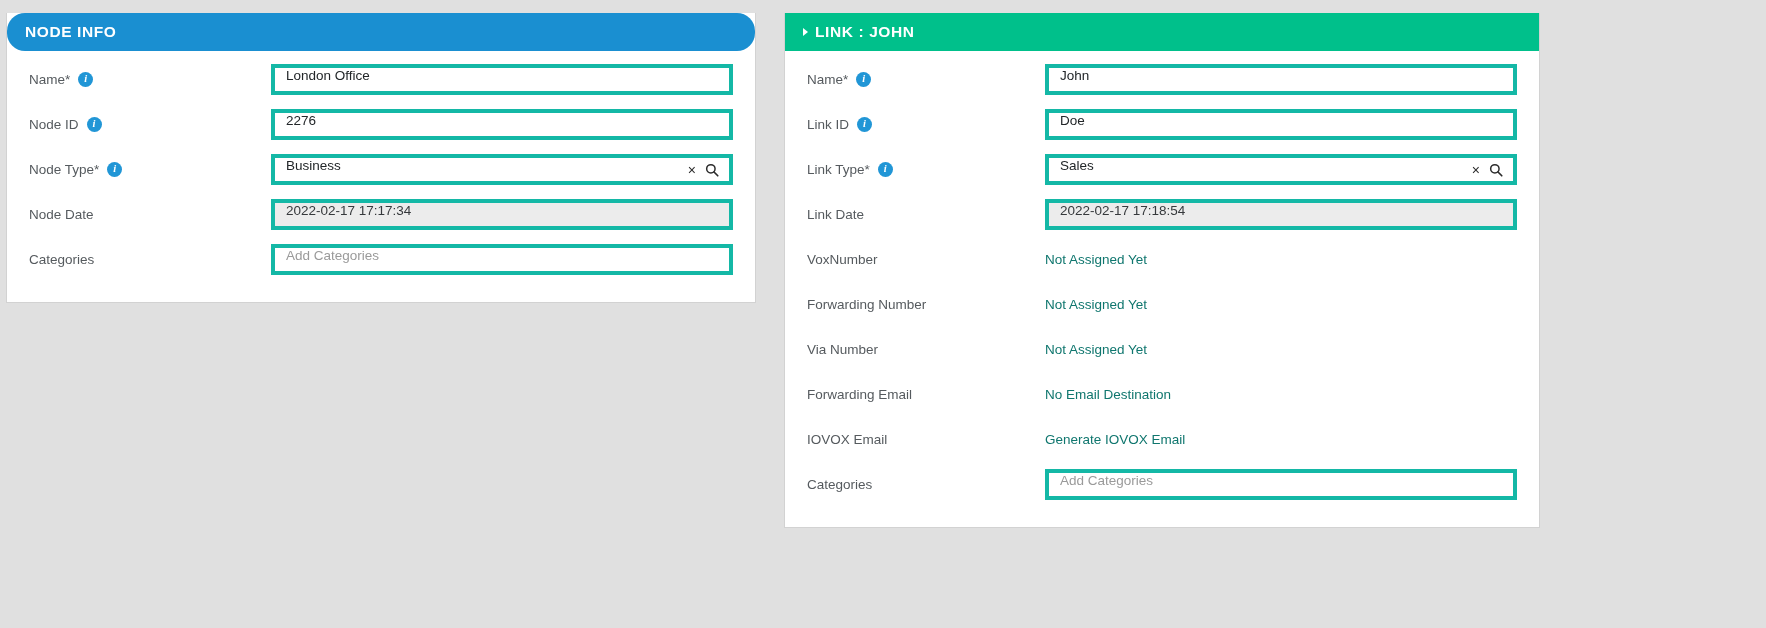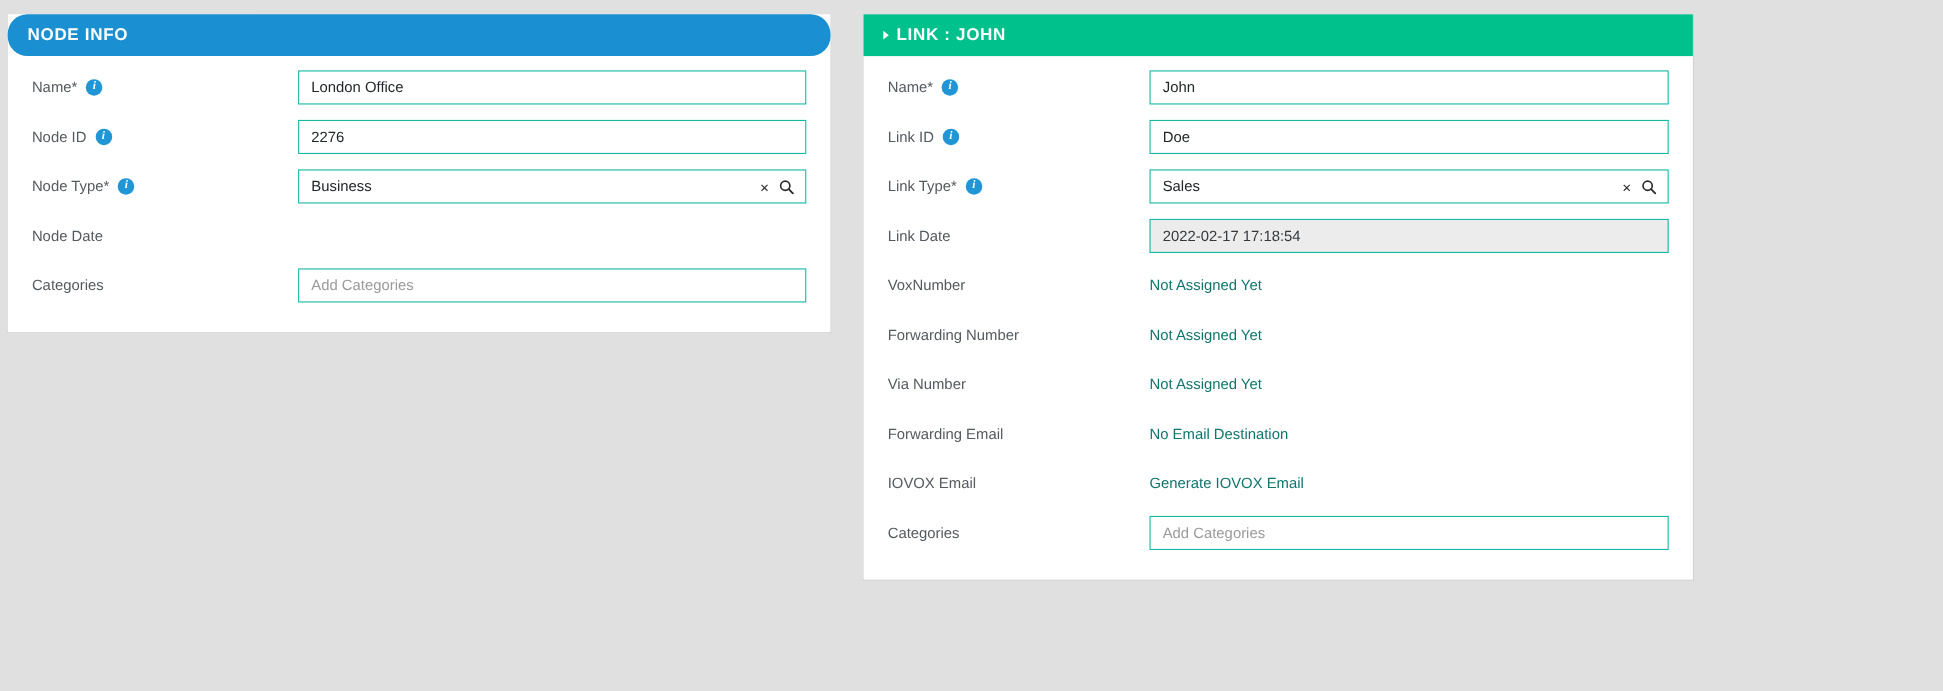--- a/index.html
+++ b/index.html
@@ -86,24 +86,24 @@
     margin-left: 8px;
     line-height: 1;
     cursor: pointer;
     flex: 0 0 auto;
   }
 
   .field {
     position: relative;
     flex: 1 1 auto;
     height: 31px;
-    border: 1px solid #14b8a6;
+    border: 4px solid #14b8a6;
     background: #ffffff;
     display: flex;
-    align-items: center;
+    align-items: flex-start;
     padding: 0 11px;
     font-size: 13.5px;
     color: #222629;
   }
   .field.readonly { background: #ececec; color: #36393c; }
   .field.placeholder { color: #9a9a9a; }
 
   .field-icons {
     position: absolute;
     right: 10px;
@@ -173,20 +173,23 @@
                   <line x1="10.3" y1="10.3" x2="14.6" y2="14.6" stroke="#2b2b2b" stroke-width="1.9" stroke-linecap="round"></line>
                 </svg>
               </span>
             </div>
           </div>
         </div>
         <div class="row">
           <div class="row-label">
             <span>Node Date</span>
           </div>
+          <div class="field readonly">
+            <span>2022-02-17 17:17:34</span>
+          </div>
         </div>
         <div class="row">
           <div class="row-label">
             <span>Categories</span>
           </div>
           <div class="field placeholder">
             <span>Add Categories</span>
           </div>
         </div>
       </div>

